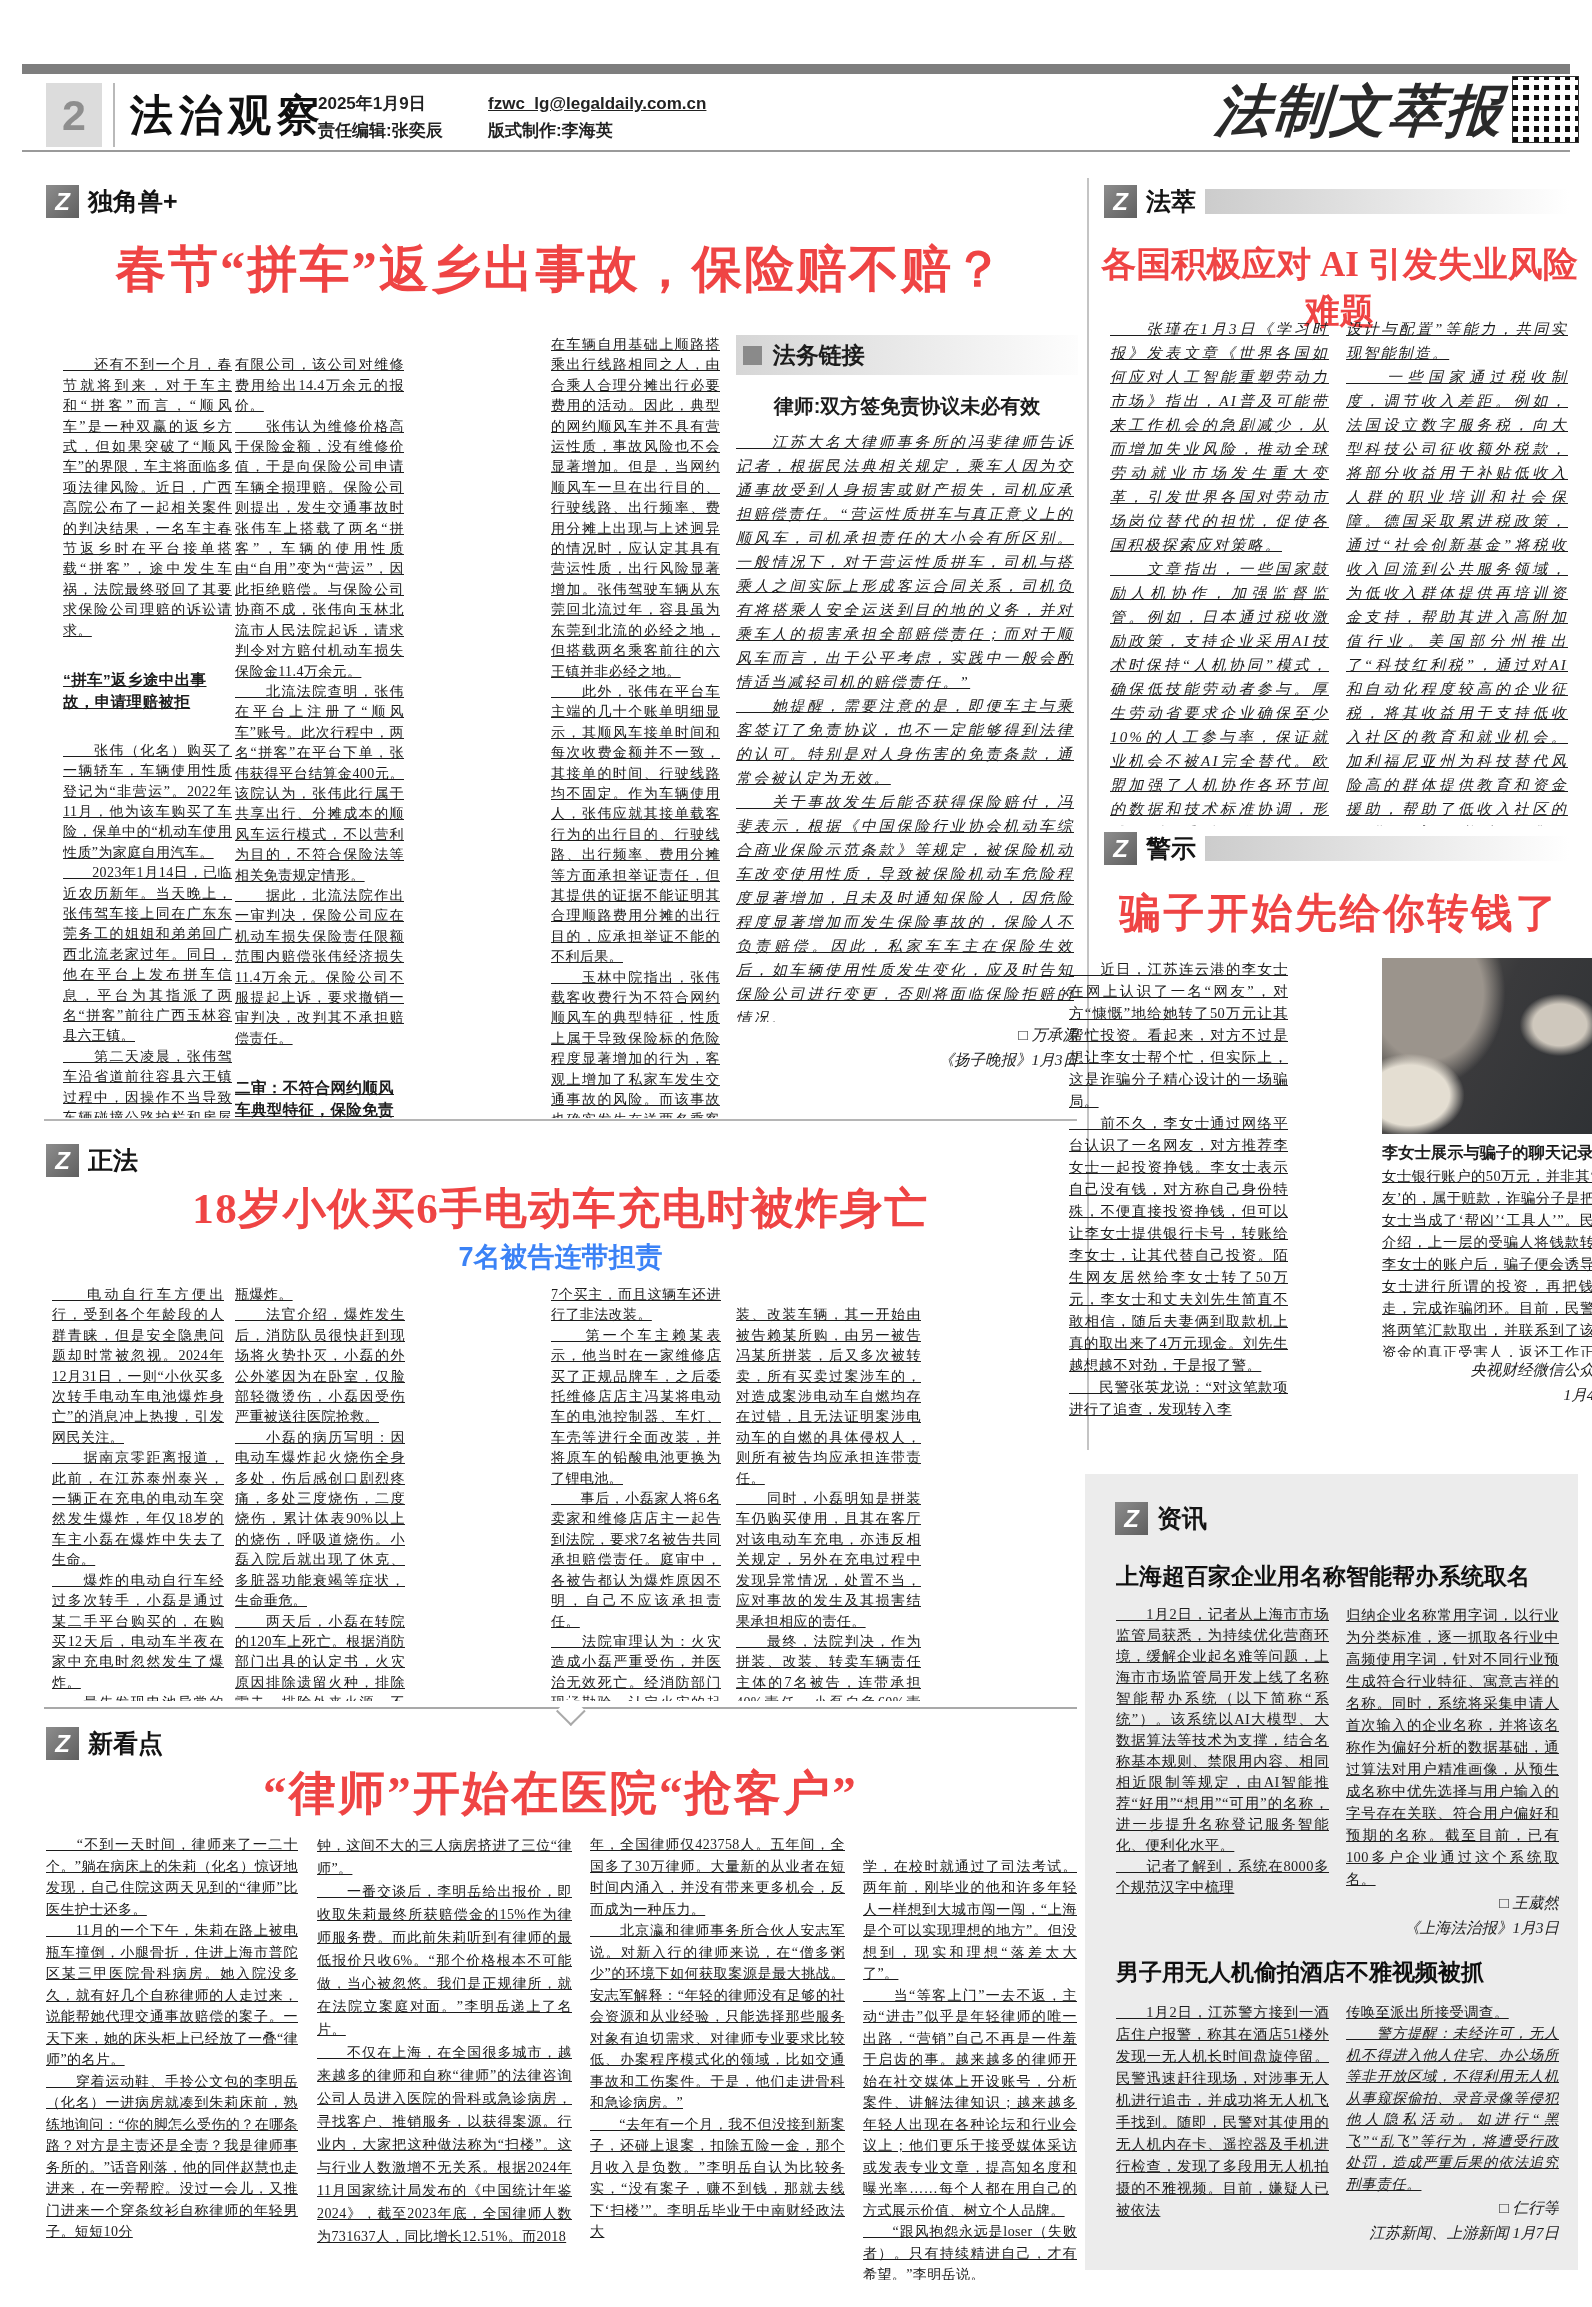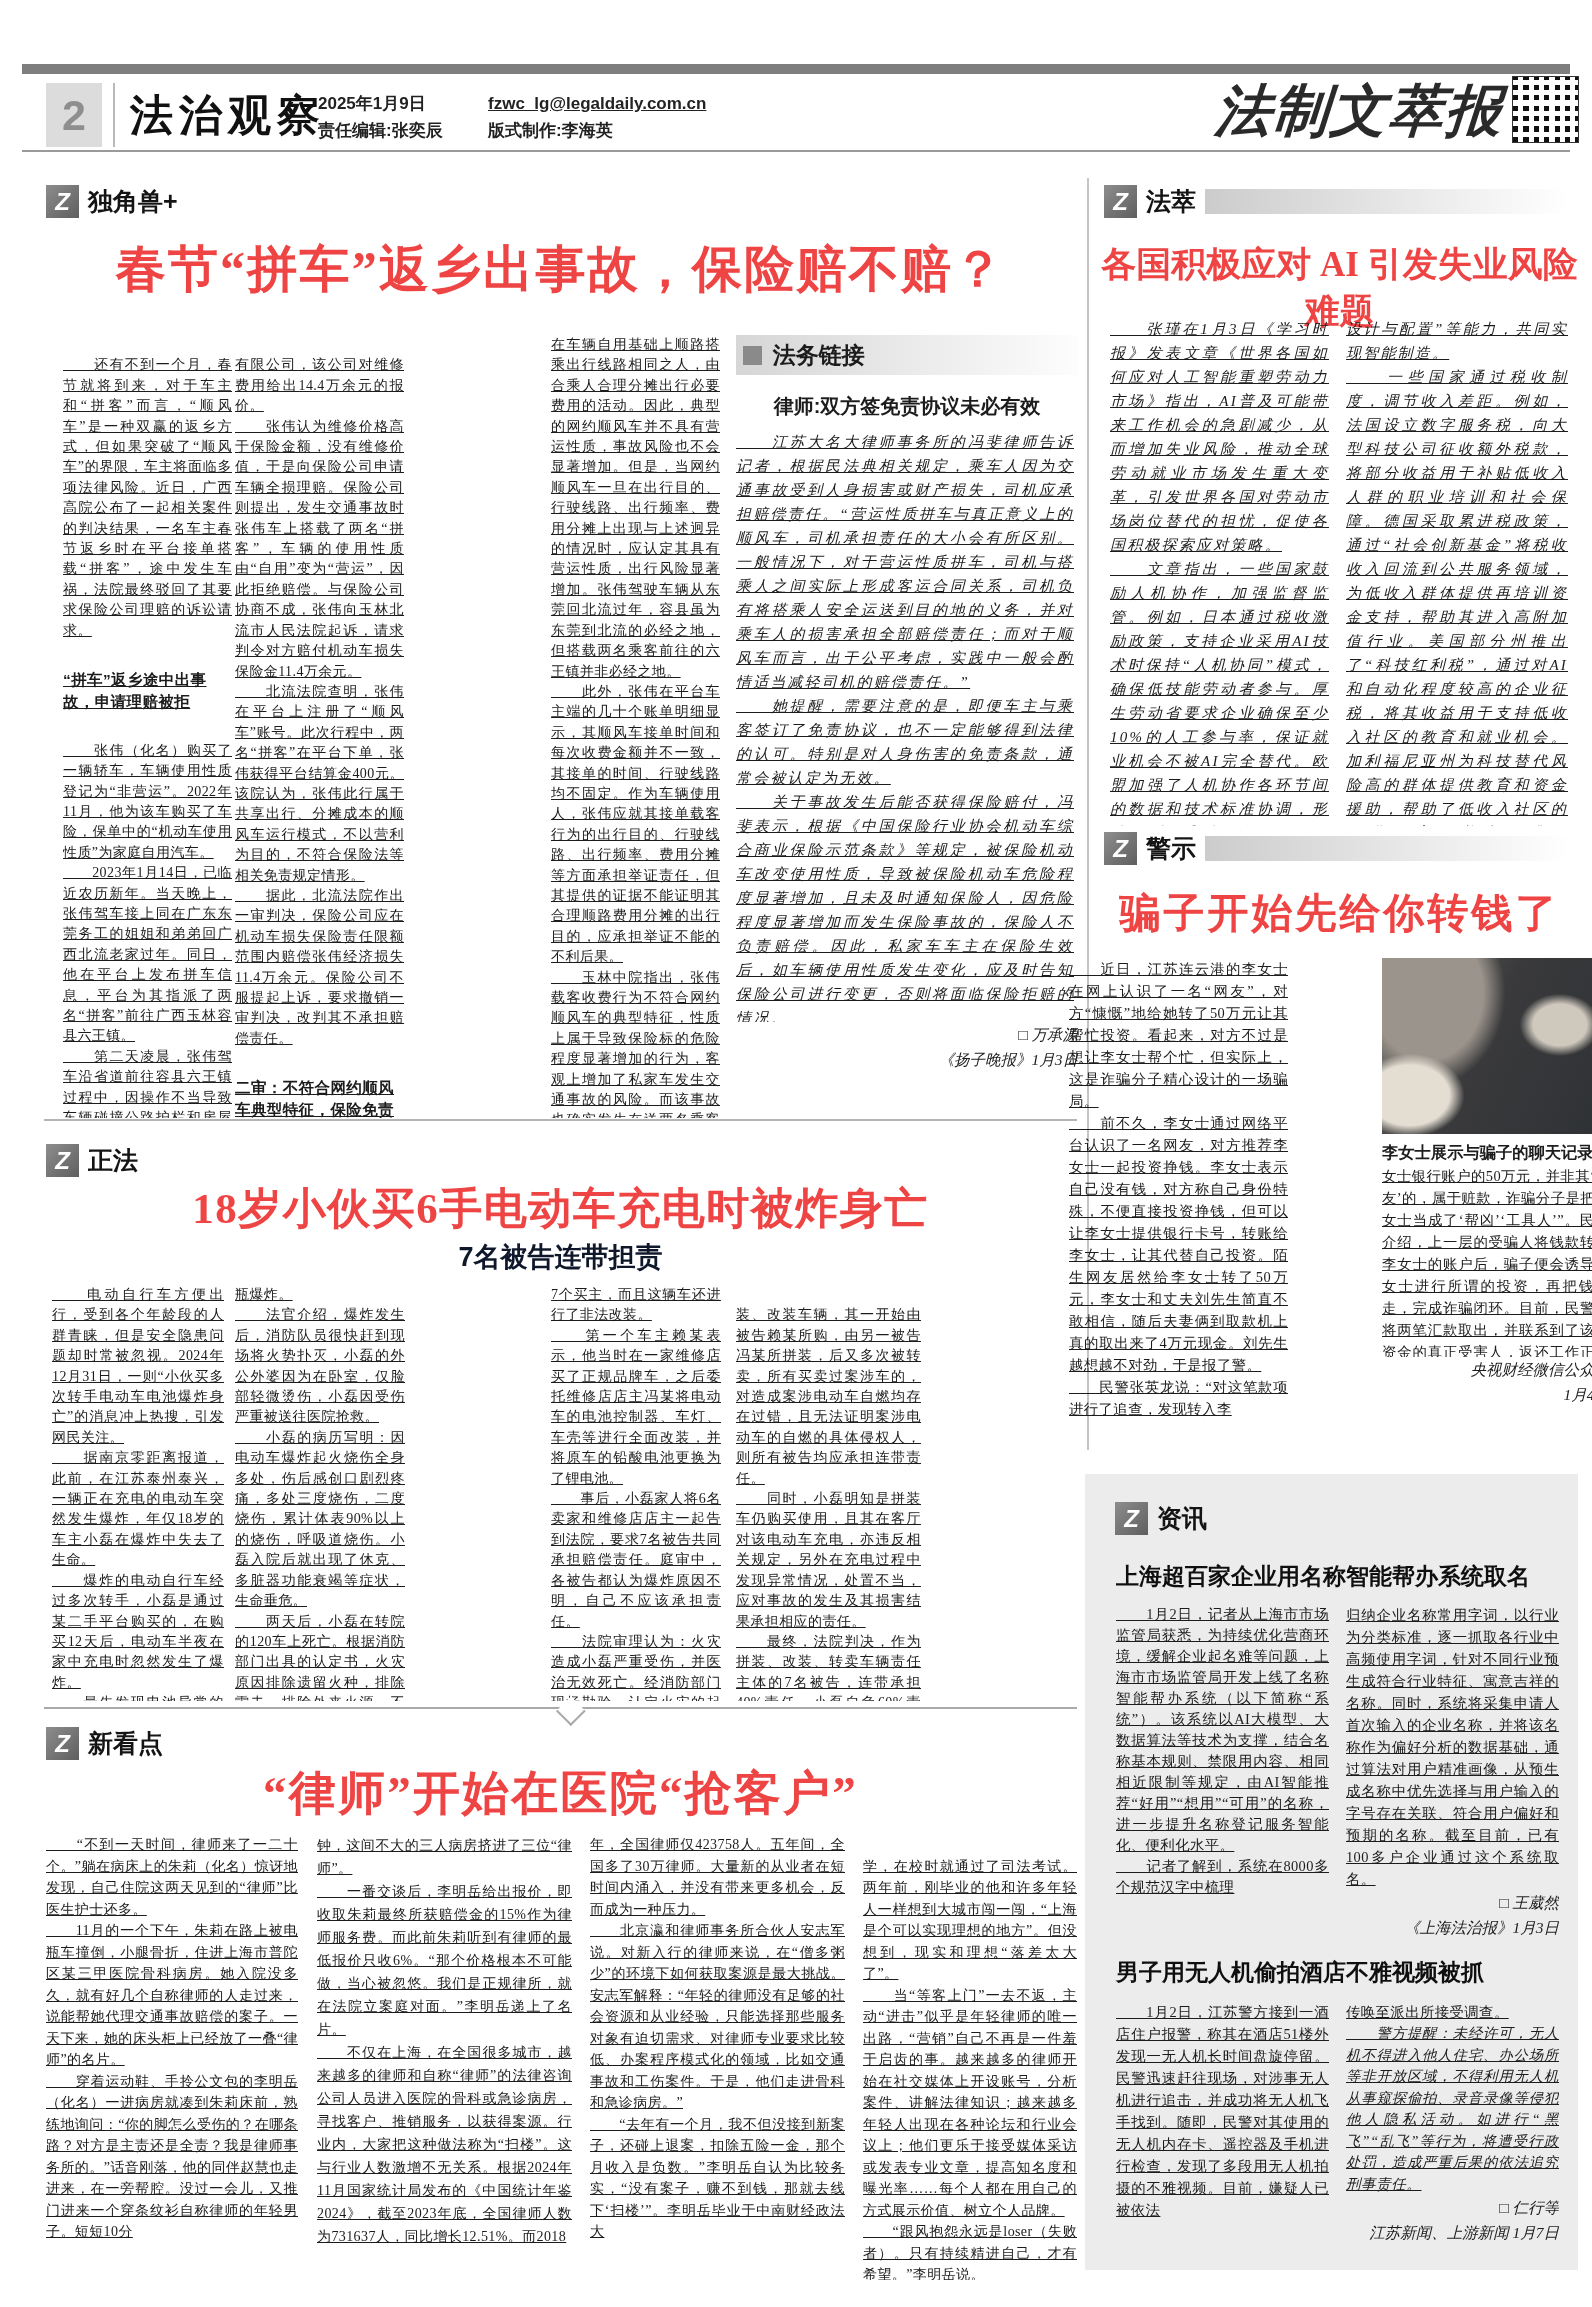--- a/index.html
+++ b/index.html
@@ -21,21 +21,21 @@
       background-blend-mode:lighten;outline:1.5px solid #333;}
   .headrule{position:absolute;left:22px;top:150px;width:1548px;height:2.2px;background:#9a9a9a;}
   
   .seclabel{position:absolute;display:flex;align-items:center;gap:9px;
             font:bold 25px/33px "Liberation Sans",sans-serif;color:#141414;}
   .zlogo{display:inline-block;width:33px;height:33px;background:linear-gradient(135deg,#8d8d8d,#5f5f5f);
          color:#fff;font:bold italic 24px/33px "Liberation Sans",sans-serif;text-align:center;flex:0 0 auto;}
   .labelbar{display:inline-block;height:25px;background:linear-gradient(to right,#cccccc,#ffffff);flex:1 1 auto;}
   
   .headline{position:absolute;text-align:center;font-weight:900;font-family:"Liberation Serif","DejaVu Serif",serif;color:#ef4444;}
-  .subheadline{position:absolute;text-align:center;font:600 27px/34px "Liberation Sans",sans-serif;color:#0f172a;}
+  .subheadline{position:absolute;text-align:center;font:600 27px/34px "Liberation Sans",sans-serif;color:#3b82f6;}
   
   .coltext{position:absolute;text-align:justify;white-space:pre-line;overflow:hidden;
            font-size:14px;line-height:20.4px;letter-spacing:0.4px;text-decoration:underline;}
   .kai{font-style:italic;letter-spacing:2.2px;line-height:24px;font-size:15px;}
   .colsub{font:bold 15.5px/22px "Liberation Sans",sans-serif;margin:7.4px 0;white-space:normal;text-align:left;}
   .byline{text-align:right;font-style:italic;font-size:15.5px;line-height:25px;white-space:pre-line;}
   
   .rule{position:absolute;background:#b5b5b5;}
   .vnotch{position:absolute;left:44px;top:1707px;width:1033px;border-top:2.2px solid #a9a9a9;}
   .vnotch .notch{position:absolute;left:509px;top:-1.5px;width:19px;height:19px;background:#fff;

